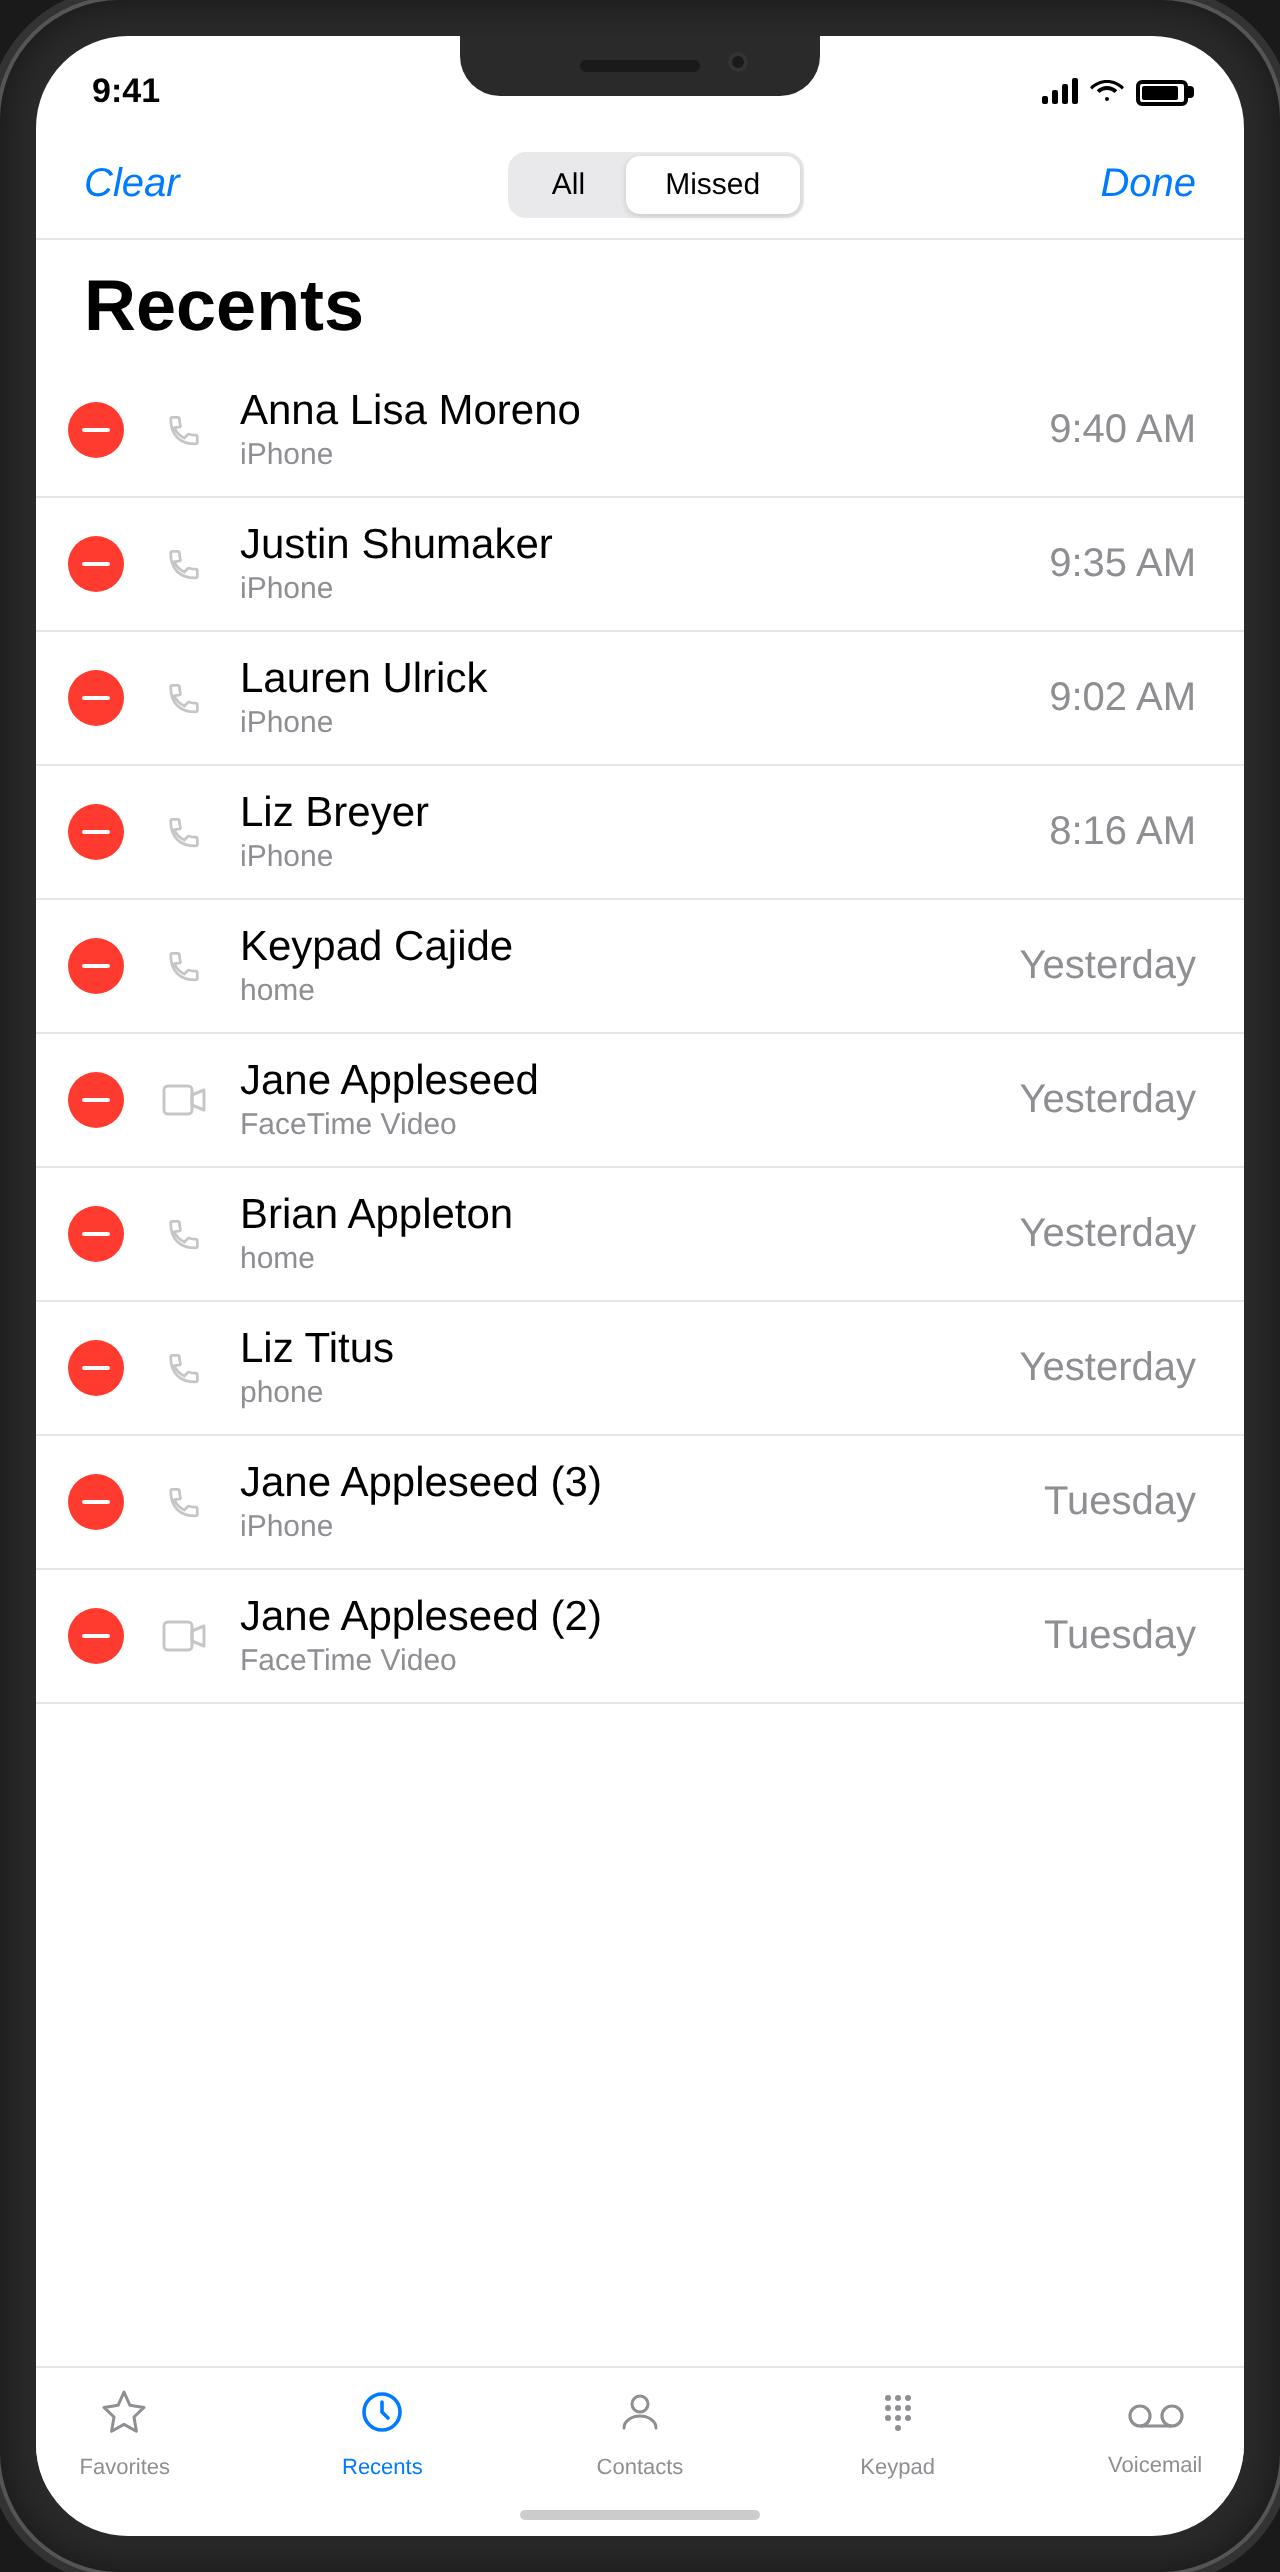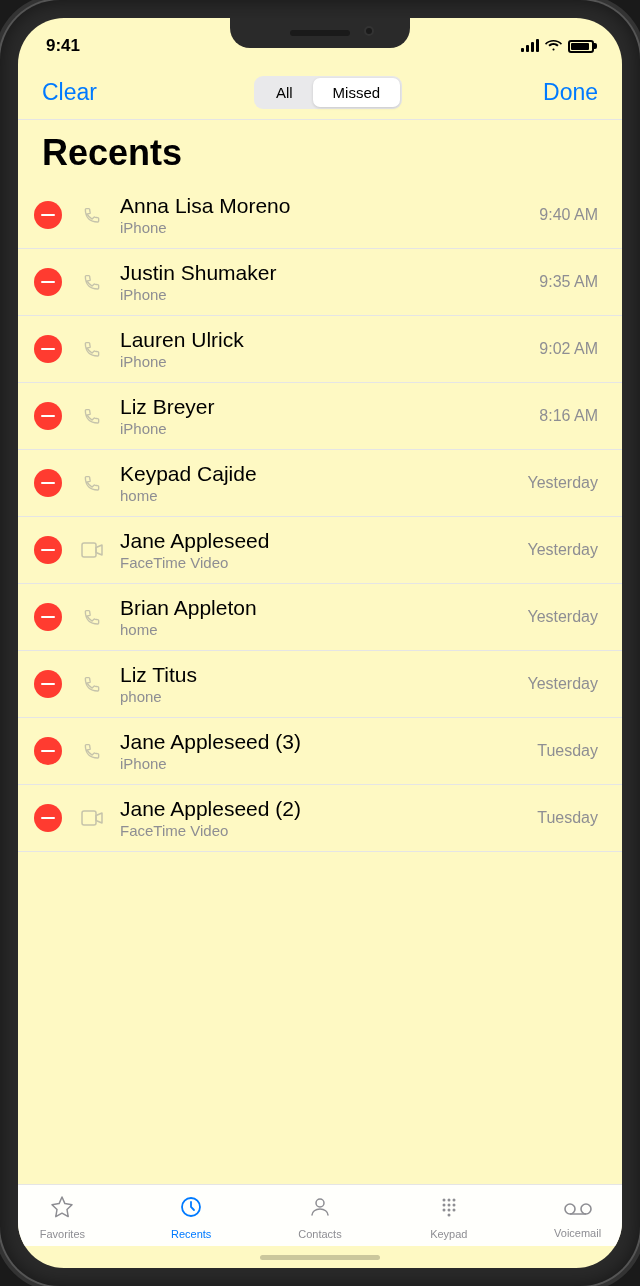--- a/index.html
+++ b/index.html
@@ -22,21 +22,21 @@
       box-shadow: 0 0 0 2px #555, 0 0 0 6px #333, inset 0 0 20px rgba(0,0,0,0.5);
       overflow: hidden;
     }
 
     .phone-screen {
       position: absolute;
       top: 18px;
       left: 18px;
       right: 18px;
       bottom: 18px;
-      background: #fef9c3;
+      background: #ffffff;
       border-radius: 46px;
       overflow: hidden;
       display: flex;
       flex-direction: column;
     }
 
     
     .notch {
       position: absolute;
       top: 0;
@@ -134,25 +134,26 @@
 
     
     .nav-bar {
       display: flex;
       justify-content: space-between;
       align-items: center;
       padding: 10px 24px;
       border-bottom: 1px solid #e5e5e5;
     }
     .nav-btn {
-      font-size: 23px;
+      font-size: 20px;
       color: #007AFF;
       font-weight: 400;
       cursor: pointer;
       min-width: 60px;
+      font-style: italic;
     }
     .nav-btn.right {
       text-align: right;
     }
     .segment-control {
       display: flex;
       background: #e9e9eb;
       border-radius: 9px;
       padding: 2px;
       margin-left: 16px;
@@ -243,21 +244,21 @@
       overflow: hidden;
       text-overflow: ellipsis;
     }
     .call-type {
       font-size: 15px;
       color: #8e8e93;
       margin-top: 1px;
     }
 
     .call-time {
-      font-size: 16px;
+      font-size: 20px;
       color: #8e8e93;
       margin-left: 8px;
       white-space: nowrap;
     }
 
     
     .tab-bar {
       display: flex;
       justify-content: space-around;
       align-items: center;

